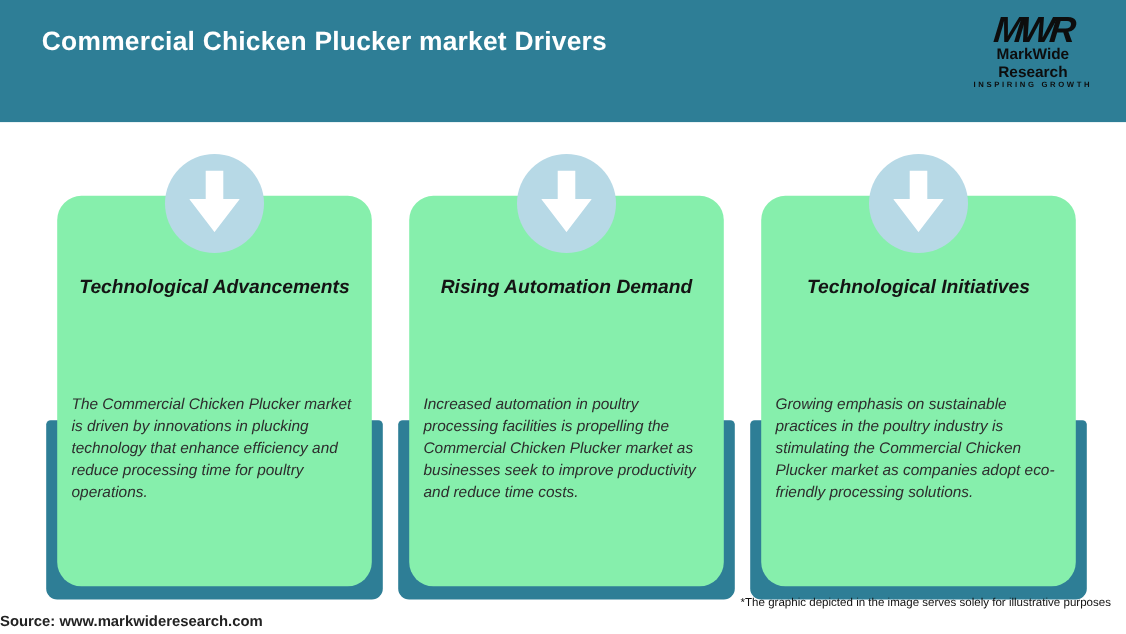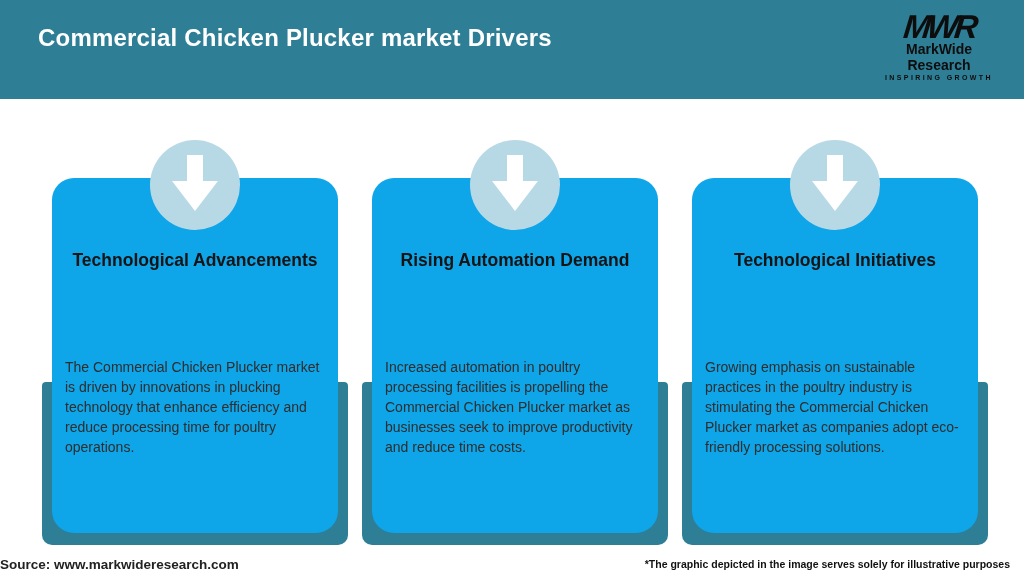--- a/index.html
+++ b/index.html
@@ -4,21 +4,21 @@
 <style>
   * { margin:0; padding:0; box-sizing:border-box; }
   html,body { background:#ffffff; }
   .stage {
     position:relative; width:1024px; height:576px; overflow:hidden;
     background:#ffffff; font-family:"Liberation Sans", sans-serif;
   }
 
   
   .header {
-    position:absolute; left:0; top:0; width:1024px; height:99px;
+    position:absolute; left:0; top:0; width:1024px; height:111px;
     background:#2e7e96;
   }
   .page-title {
     position:absolute; left:38px; top:24px;
     color:#ffffff; font-size:24px; font-weight:700; letter-spacing:0.2px;
   }
   .logo {
     position:absolute; right:20px; top:10px; width:130px; text-align:center;
     color:#0d0d0d;
   }
@@ -34,21 +34,21 @@
     position:absolute; left:42px; top:140px; width:946px; height:405px;
     display:flex; gap:14px;
   }
   .column { position:relative; flex:1; }
   .backing {
     position:absolute; left:0; right:0; top:242px; height:163px;
     background:#2e7e96; border-radius:4px 4px 10px 10px;
   }
   .card {
     position:absolute; left:10px; right:10px; top:38px; height:355px;
-    background:#0ea5e9; border-radius:22px; z-index:1;
+    background:#86efac; border-radius:22px; z-index:1;font-style:italic;
   }
   .circle {
     position:absolute; left:50%; top:0; transform:translateX(-50%);
     width:90px; height:90px; border-radius:50%;
     background:#b7d9e6; z-index:2;
     display:flex; align-items:center; justify-content:center;
   }
   .card-title {
     padding-top:72px; text-align:center;
     font-size:17.5px; font-weight:700; color:#141414;
@@ -57,22 +57,22 @@
     margin-top:86px; padding:0 13px;
     font-size:14px; line-height:20px; color:#2d2d2d;
   }
 
   
   .source-text {
     position:absolute; left:0; right:0; bottom:4px; text-align:left;
     font-size:13.5px; font-weight:700; color:#222222;
   }
   .disclaimer-text {
-    position:absolute; right:14px; bottom:6px;
-    font-size:10.5px; font-weight:700; color:#111111;
+    position:absolute; right:14px; bottom:22px;
+    font-size:10.5px; font-weight:400; color:#111111;
   }
 </style>
 </head>
 <body>
 
 <div class="stage">
 
   <div class="header">
     <div class="page-title">Commercial Chicken Plucker market Drivers</div>
     <div class="logo">

